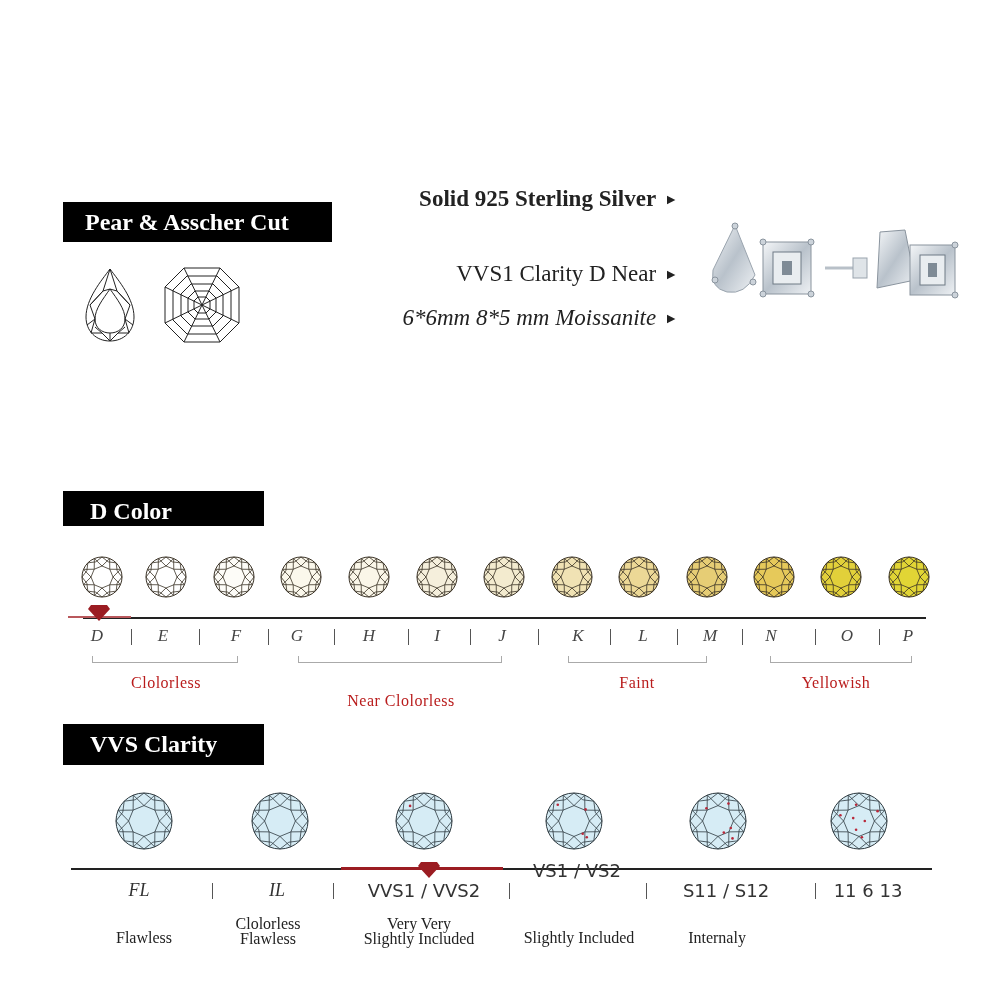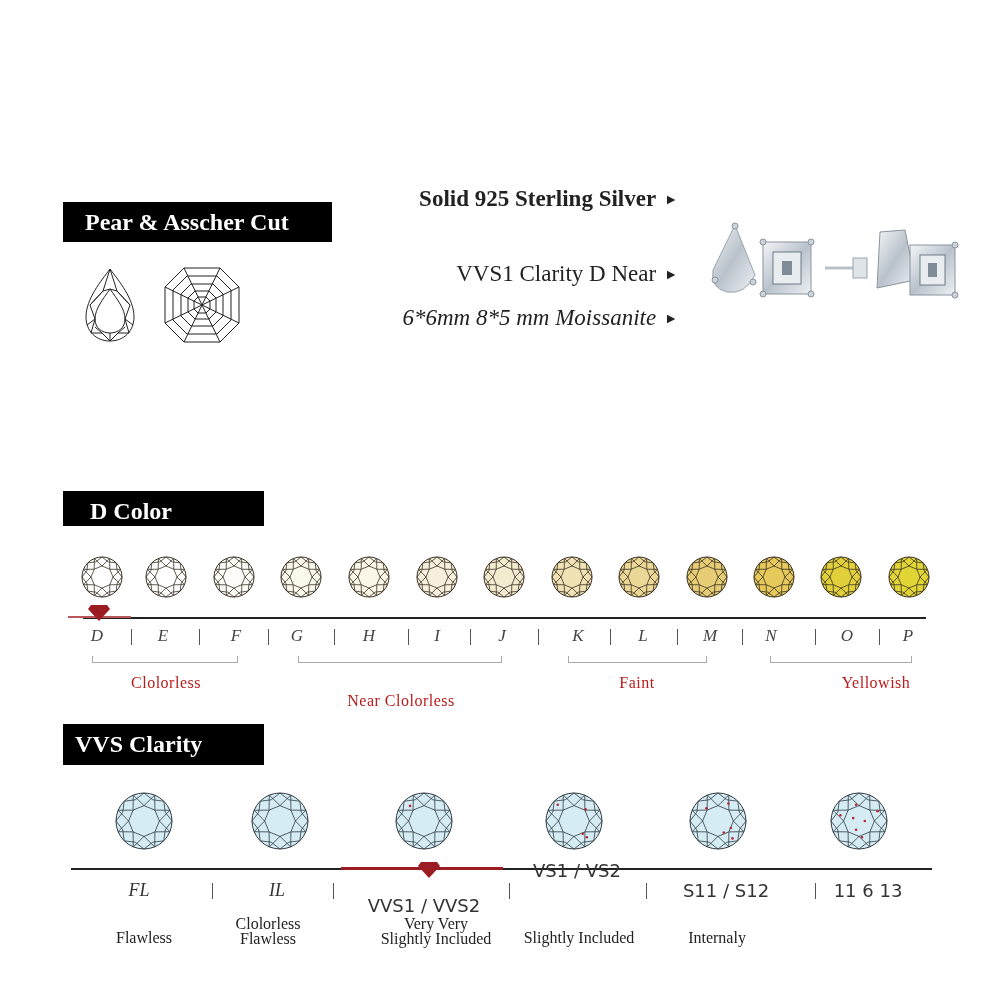--- a/index.html
+++ b/index.html
@@ -386,24 +386,24 @@
     <div class="sep" style="left: 879px; top: 629px;"></div>
   </div>
 <div id="color-groups">
     <div class="bracket" style="left: 92px; width: 144px; top: 656px;"></div>
     <div class="group" style="left: 166px; top: 674px;">Clolorless</div>
     <div class="bracket" style="left: 298px; width: 202px; top: 656px;"></div>
     <div class="group" style="left: 401px; top: 692px;">Near Clolorless</div>
     <div class="bracket" style="left: 568px; width: 137px; top: 656px;"></div>
     <div class="group" style="left: 637px; top: 674px;">Faint</div>
     <div class="bracket" style="left: 770px; width: 140px; top: 656px;"></div>
-    <div class="group" style="left: 876px; top: 674px; text-align: center;">Yellowish</div>
+    <div class="group" style="left: 836px; top: 674px; text-align: center;">Yellowish</div>
   </div>
 
-<div class="banner" style="left:63px;top:724px;width:201px;height:41px;font-size:24px;line-height:41px;padding-left:12px;">VVS  Clarity</div>
+<div class="banner" style="left:63px;top:724px;width:201px;height:41px;font-size:24px;line-height:41px;padding-left:27px;">VVS  Clarity</div>
 
 <div id="clarity-gems">
     <div class="gem" style="left: 115px; top: 792px;"><svg width="58" height="58" viewBox="0 0 58 58">
         <circle cx="29" cy="29" r="28" fill="#d6ecf5" stroke="#2e3a40" stroke-width="1"></circle>
         <polygon points="29,13.599999999999998 39.88944443027283,18.11055556972717 44.400000000000006,29 39.88944443027283,39.88944443027283 29,44.400000000000006 18.11055556972717,39.88944443027283 13.599999999999998,29.000000000000004 18.110555569727165,18.11055556972717" fill="none" stroke="#2e3a40" stroke-width="0.8"></polygon>
         <polyline points="29,13.599999999999998 39.715136106222516,3.131373089683972 39.88944443027283,18.11055556972717" fill="none" stroke="#2e3a40" stroke-width="0.8"></polyline>
         <polyline points="29,1 37.786411607102465,7.787725933540859 48.798989873223334,9.201010126776673" fill="none" stroke="#2e3a40" stroke-width="0.8"></polyline>
         <polyline points="39.88944443027283,18.11055556972717 54.868626910316024,18.284863893777484 44.400000000000006,29" fill="none" stroke="#2e3a40" stroke-width="0.8"></polyline>
         <polyline points="48.798989873223334,9.201010126776673 50.212274066459145,20.21358839289754 57,29" fill="none" stroke="#2e3a40" stroke-width="0.8"></polyline>
         <polyline points="44.400000000000006,29 54.868626910316024,39.715136106222516 39.88944443027283,39.88944443027283" fill="none" stroke="#2e3a40" stroke-width="0.8"></polyline>
@@ -545,22 +545,22 @@
 <div id="clarity-grades">
     <div class="cgrade" style="left: 139px; top: 880px; font-style: italic; font-family: &quot;Liberation Serif&quot;, serif;">FL</div>
     <div class="cdesc" style="left: 144px; top: 930px;">
       <div>Flawless</div>
     </div>
     <div class="cgrade" style="left: 277px; top: 880px; font-style: italic; font-family: &quot;Liberation Serif&quot;, serif;">IL</div>
     <div class="cdesc" style="left: 268px; top: 916px;">
       <div>Clolorless</div>
       <div>Flawless</div>
     </div>
-    <div class="cgrade" style="left: 424px; top: 880px; font-style: normal; margin-top: 15px;">VVS1 / VVS2</div>
-    <div class="cdesc" style="left: 419px; top: 916px; margin-left: 17px;">
+    <div class="cgrade" style="left: 424px; top: 880px; font-style: normal;">VVS1 / VVS2</div>
+    <div class="cdesc" style="left: 419px; top: 916px;">
       <div>Very   Very</div>
       <div>Slightly Included</div>
     </div>
     <div class="cgrade" style="left: 577px; top: 860px; font-style: normal;">VS1  / VS2</div>
     <div class="cdesc" style="left: 579px; top: 930px;">
       <div>Slightly Included</div>
     </div>
     <div class="cgrade" style="left: 726px; top: 880px; font-style: normal;">S11  /  S12</div>
     <div class="cdesc" style="left: 717px; top: 930px;">
       <div>Internaly</div>

